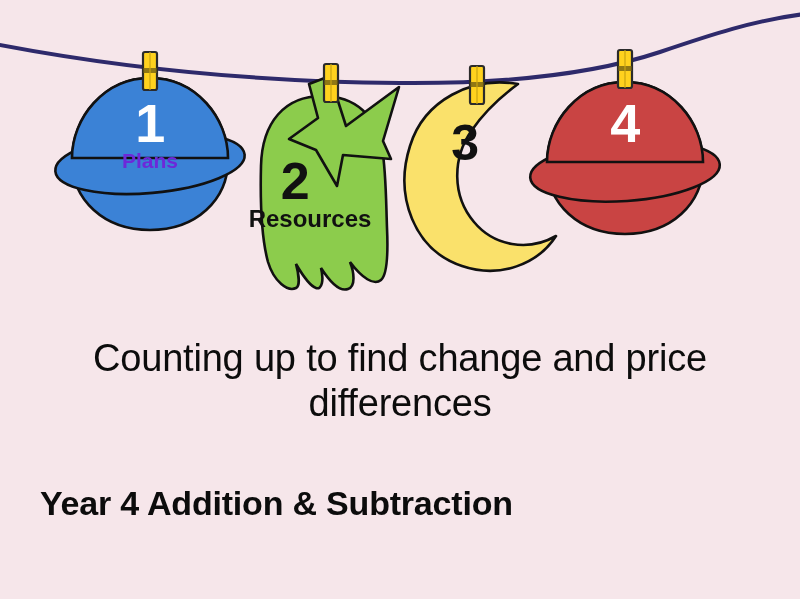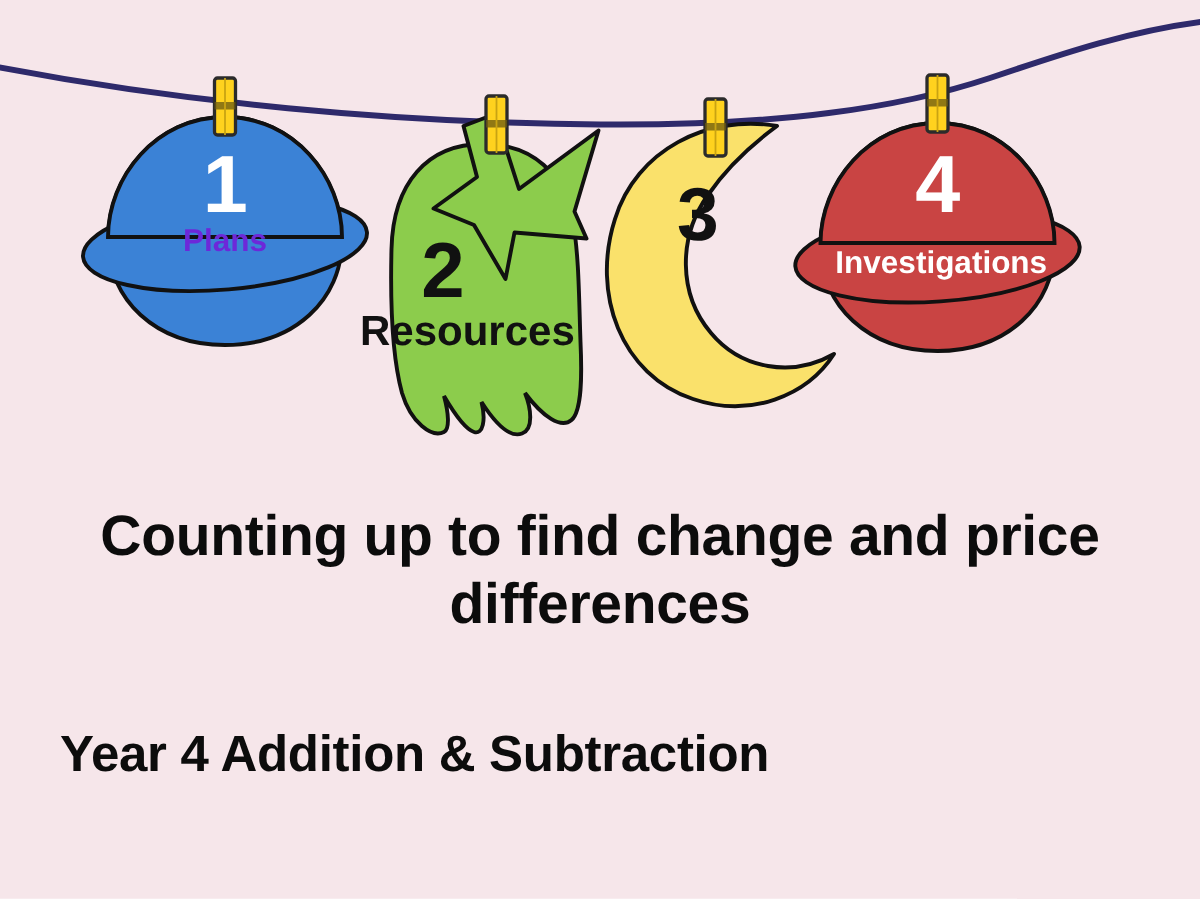--- a/index.html
+++ b/index.html
@@ -47,39 +47,39 @@
   .cap {
     font-weight: 700;
   }
 
   
   #n1 { left: 95px;  top: 96px;  width: 110px; font-size: 54px; color: #FFFFFF; }
   #c1 { left: 95px;  top: 150px; width: 110px; font-size: 21px; color: #6d28d9; }
 
   
   #n2 { left: 250px; top: 155px; width: 90px;  font-size: 52px; color: #111111; }
-  #c2 { left: 240px; top: 207px; width: 140px; font-size: 28px; color: #111111; }
+  #c2 { left: 240px; top: 207px; width: 140px; font-size: 24px; color: #111111; }
 
   
   #n3 { left: 420px; top: 118px; width: 90px;  font-size: 50px; color: #111111; }
   #c3 { left: 410px; top: 168px; width: 110px; font-size: 21px; color: #111111; }
 
   
   #n4 { left: 570px; top: 96px;  width: 110px; font-size: 54px; color: #FFFFFF; }
   #c4 { left: 540px; top: 165px; width: 175px; font-size: 21px; color: #FFFFFF; }
 
   #title-block {
     position: absolute;
     left: 40px;
     top: 336px;
     width: 720px;
     text-align: center;
     color: #0C0C0C;
     font-size: 38px;
-    font-weight: 700;
+    font-weight: 400;
     line-height: 1.18;
     letter-spacing: -0.2px;
   }
   #subtitle-block {
     position: absolute;
     left: 40px;
     top: 484px;
     width: 720px;
     text-align: left;
     color: #0C0C0C;
@@ -178,19 +178,18 @@
   <div class="txt-layer">
     <div class="lbl num" id="n1">1</div>
     <div class="lbl cap" id="c1">Plans</div>
 
     <div class="lbl num" id="n2">2</div>
     <div class="lbl cap" id="c2">Resources</div>
 
     <div class="lbl num" id="n3">3</div>
 
     <div class="lbl num" id="n4">4</div>
-    <div class="lbl cap" id="c4">Investigations</div>
   </div>
 
   <div id="title-block">Counting up to find change and price differences</div>
   <div id="subtitle-block">Year 4 Addition &amp; Subtraction</div>
 
 </div>
 
 </body></html>

